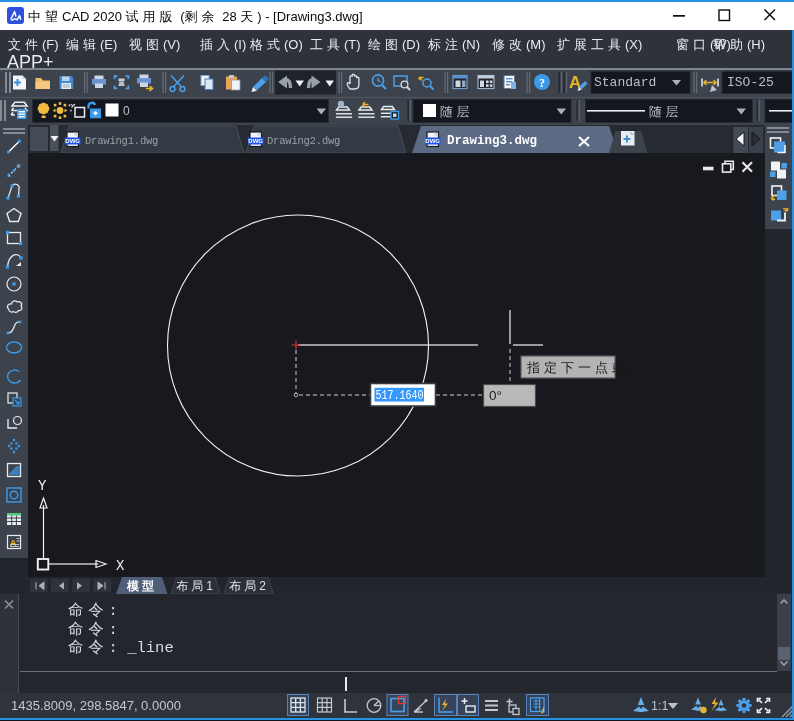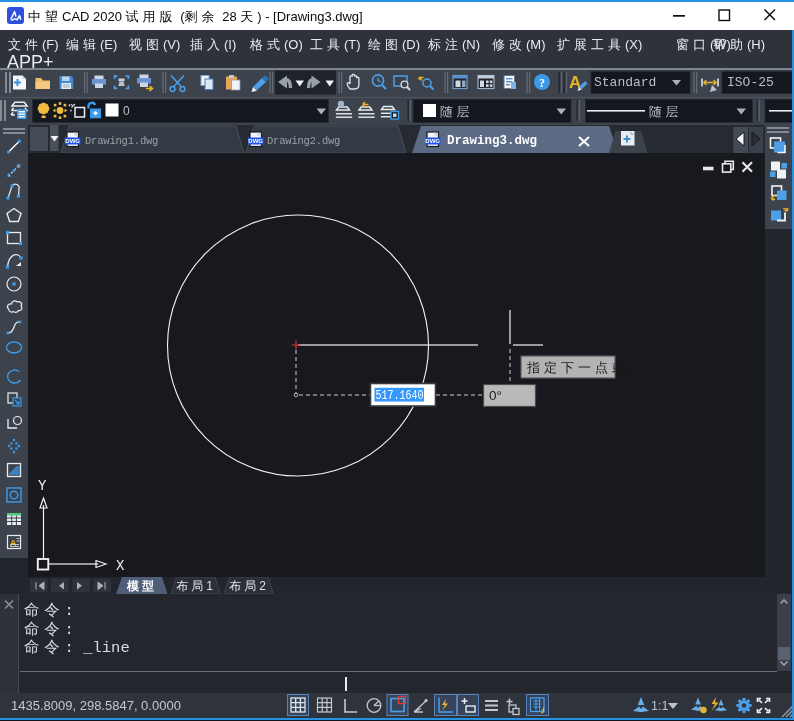--- a/index.html
+++ b/index.html
@@ -1,37 +1,37 @@
 <!DOCTYPE html>
 <html><head><meta charset="utf-8"><style>
 html,body{margin:0;padding:0;}
 #app{position:relative;width:794px;height:721px;overflow:hidden;font-family:"Liberation Sans",sans-serif;background:#a21caf;}
 .abs{position:absolute;}
 .mi{position:absolute;top:36px;font-size:13px;color:#e9ebee;white-space:nowrap;}
-.cline{position:absolute;white-space:nowrap;font-family:"Liberation Mono",monospace;font-size:15.5px;color:#d8dbe0;}
+.cline{position:absolute;white-space:nowrap;font-family:"Liberation Mono",monospace;font-size:15.5px;color:#d8dbe0;margin-left:44px;}
 .cj{letter-spacing:4px;}
 .cjm{letter-spacing:4.8px;}
 </style></head><body>
 <div id="app">
 <div class="abs" style="left:0;top:0;width:794px;height:30px;background:#fff;border-top:2px solid #2592e5;box-sizing:border-box"></div>
 <svg class="abs" width="18" height="18" style="left:7px;top:7px" viewBox="0 0 18 18">
 <rect x="0" y="0" width="17" height="17" rx="3" fill="#2b50d9"></rect>
 <path d="M4 12 L7.5 4.5 L8.8 9 M5 13.2 C7 11.5,9 11.6,10 12.8 L12.6 8.6 L13.6 12.2" stroke="#fff" stroke-width="1.5" fill="none" stroke-linecap="round" stroke-linejoin="round"></path>
 </svg>
 <div class="abs" style="left:28px;top:8px;font-size:13px;color:#0a0a0a"><span class="cj">中望</span>CAD 2020 <span class="cj">试用版</span> (<span class="cj">剩余</span> 28 <span class="cj">天</span>) - [Drawing3.dwg]</div>
 <svg class="abs" width="120" height="22" style="left:664px;top:4px" viewBox="0 0 120 22">
 <rect x="9" y="11" width="12" height="1.7" fill="#101010"></rect>
 <rect x="55" y="6" width="10.5" height="10.5" fill="none" stroke="#101010" stroke-width="1.4"></rect>
 <path d="M100.5 5.5 L111 16 M111 5.5 L100.5 16" stroke="#101010" stroke-width="1.5"></path>
 </svg>
 <div class="abs" style="left:0;top:30px;width:794px;height:38px;background:#2d323b"></div>
 <div class="mi" style="left:8px"><span class="cj">文件</span>(F)</div>
 <div class="mi" style="left:66px"><span class="cj">编辑</span>(E)</div>
 <div class="mi" style="left:129px"><span class="cj">视图</span>(V)</div>
-<div class="mi" style="left:190px"><span class="cj">插入</span>(I)</div>
+<div class="mi" style="left:200px"><span class="cj">插入</span>(I)</div>
 <div class="mi" style="left:250px"><span class="cj">格式</span>(O)</div>
 <div class="mi" style="left:310px"><span class="cj">工具</span>(T)</div>
 <div class="mi" style="left:368px"><span class="cj">绘图</span>(D)</div>
 <div class="mi" style="left:428px"><span class="cj">标注</span>(N)</div>
 <div class="mi" style="left:492px"><span class="cj">修改</span>(M)</div>
 <div class="mi" style="left:557px"><span class="cj">扩展工具</span>(X)</div>
 <div class="mi" style="left:676px"><span class="cj">窗口</span>(W)</div>
 <div class="mi" style="left:713px"><span class="cj">帮助</span>(H)</div>
 <div class="abs" style="left:7px;top:52px;font-size:18px;color:#e9ebee">APP+</div>
 <div class="abs" style="left:0;top:68px;width:794px;height:29px;background:#3d434c;border-top:2px solid #7f858e;box-sizing:border-box"></div>

